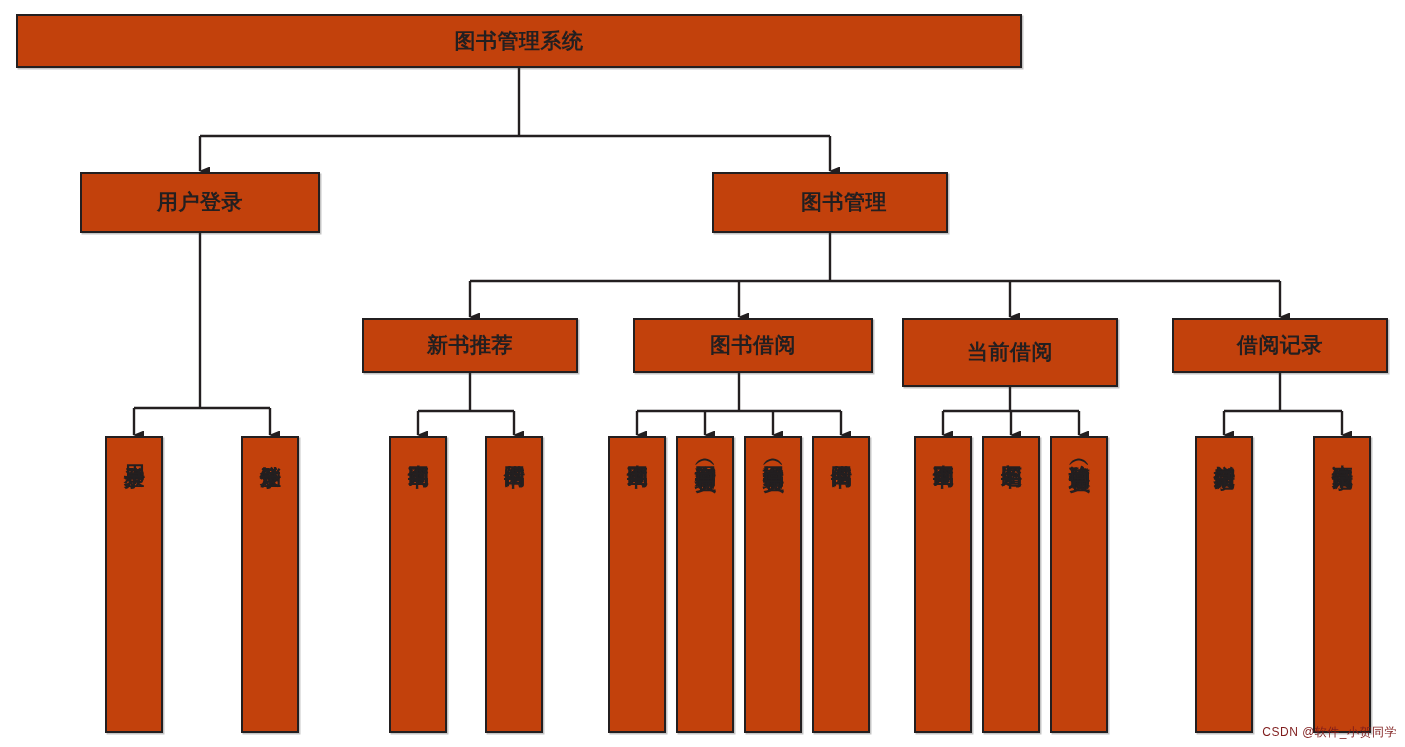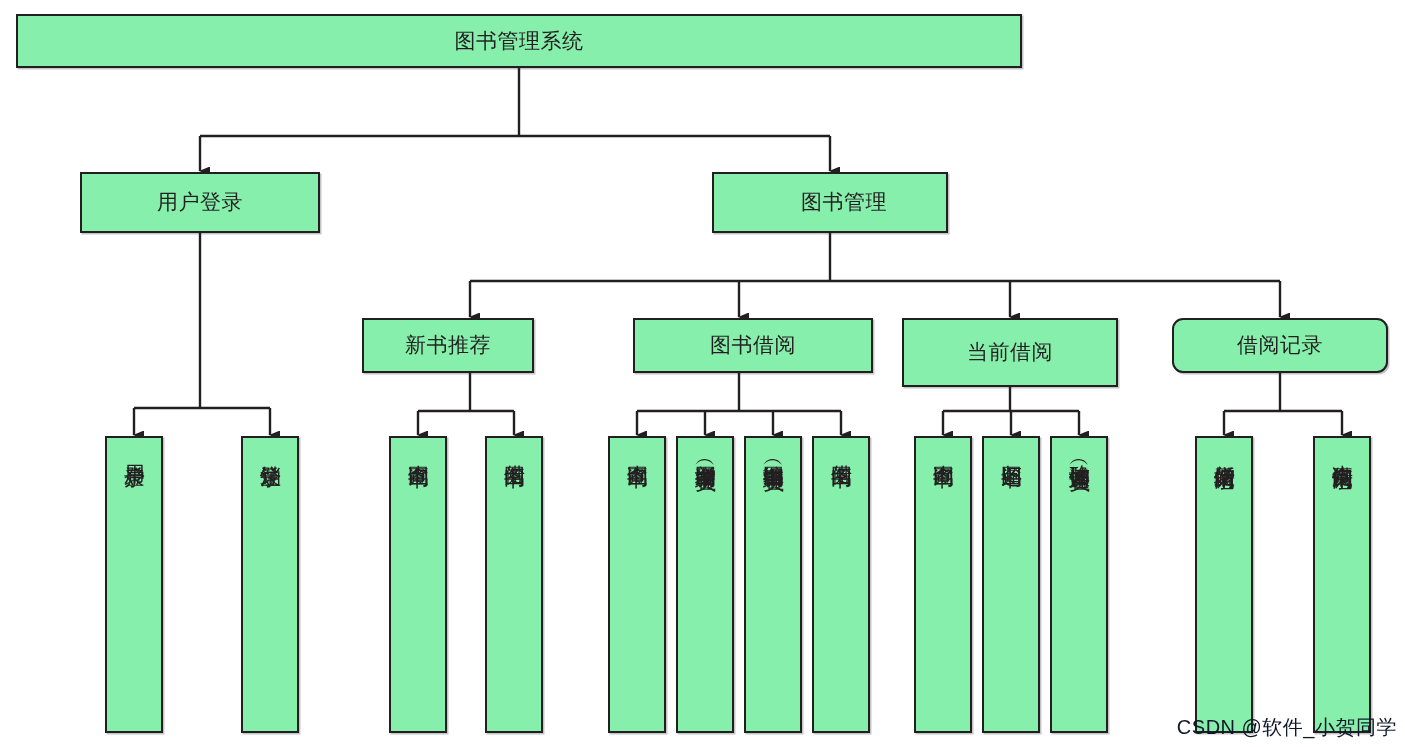--- a/index.html
+++ b/index.html
@@ -20,26 +20,27 @@
     left: 0;
     top: 0;
     width: 1405px;
     height: 747px;
     pointer-events: none;
   }
   .node {
     position: absolute;
     box-sizing: border-box;
     border: 2px solid #231f20;
-    background: #86efac;
+    background: #c2410c;
     color: #231f20;
     display: flex;
     align-items: center;
     justify-content: center;
     box-shadow: 1.5px 1.5px 0 rgba(60,60,60,0.30);
+    font-weight: bold;
   }
   .node .lbl {
     font-size: 21px;
     line-height: 1.15;
     letter-spacing: 0.5px;
     white-space: nowrap;
     color: #231f20;
   }
   
   .node.vertical {
@@ -53,22 +54,22 @@
     font-size: 21px;
     line-height: 1.28;
     letter-spacing: 1px;
     white-space: normal;
     max-height: 100%;
   }
   #watermark {
     position: absolute;
     right: 8px;
     bottom: 6px;
-    font-size: 20px;
-    color: #0f172a;
+    font-size: 12px;
+    color: #7f1d1d;
     letter-spacing: 0.5px;
     white-space: nowrap;
     user-select: none;
   }
 </style>
 </head>
 <body>
 
 <div id="canvas">
 
@@ -118,30 +119,30 @@
   <div id="node-layer">
       <div class="node" style="left: 16px; top: 14px; width: 1006px; height: 54px;">
         <span class="lbl">图书管理系统</span>
       </div>
       <div class="node" style="left: 80px; top: 172px; width: 240px; height: 61px;">
         <span class="lbl">用户登录</span>
       </div>
       <div class="node" style="left: 712px; top: 172px; width: 236px; height: 61px; padding-left: 28px;">
         <span class="lbl">图书管理</span>
       </div>
-      <div class="node" style="left: 362px; top: 318px; width: 172px; height: 55px;">
+      <div class="node" style="left: 362px; top: 318px; width: 216px; height: 55px;">
         <span class="lbl">新书推荐</span>
       </div>
       <div class="node" style="left: 633px; top: 318px; width: 240px; height: 55px;">
         <span class="lbl">图书借阅</span>
       </div>
       <div class="node" style="left: 902px; top: 318px; width: 216px; height: 69px;">
         <span class="lbl">当前借阅</span>
       </div>
-      <div class="node" style="left: 1172px; top: 318px; width: 216px; height: 55px; border-radius: 11px;">
+      <div class="node" style="left: 1172px; top: 318px; width: 216px; height: 55px;">
         <span class="lbl">借阅记录</span>
       </div>
       <div class="node vertical" style="left: 105px; top: 436px; width: 58px; height: 297px;">
         <span class="lbl">用户登录</span>
       </div>
       <div class="node vertical" style="left: 241px; top: 436px; width: 58px; height: 297px;">
         <span class="lbl">注销登录</span>
       </div>
       <div class="node vertical" style="left: 389px; top: 436px; width: 58px; height: 297px;">
         <span class="lbl">查询图书</span>

